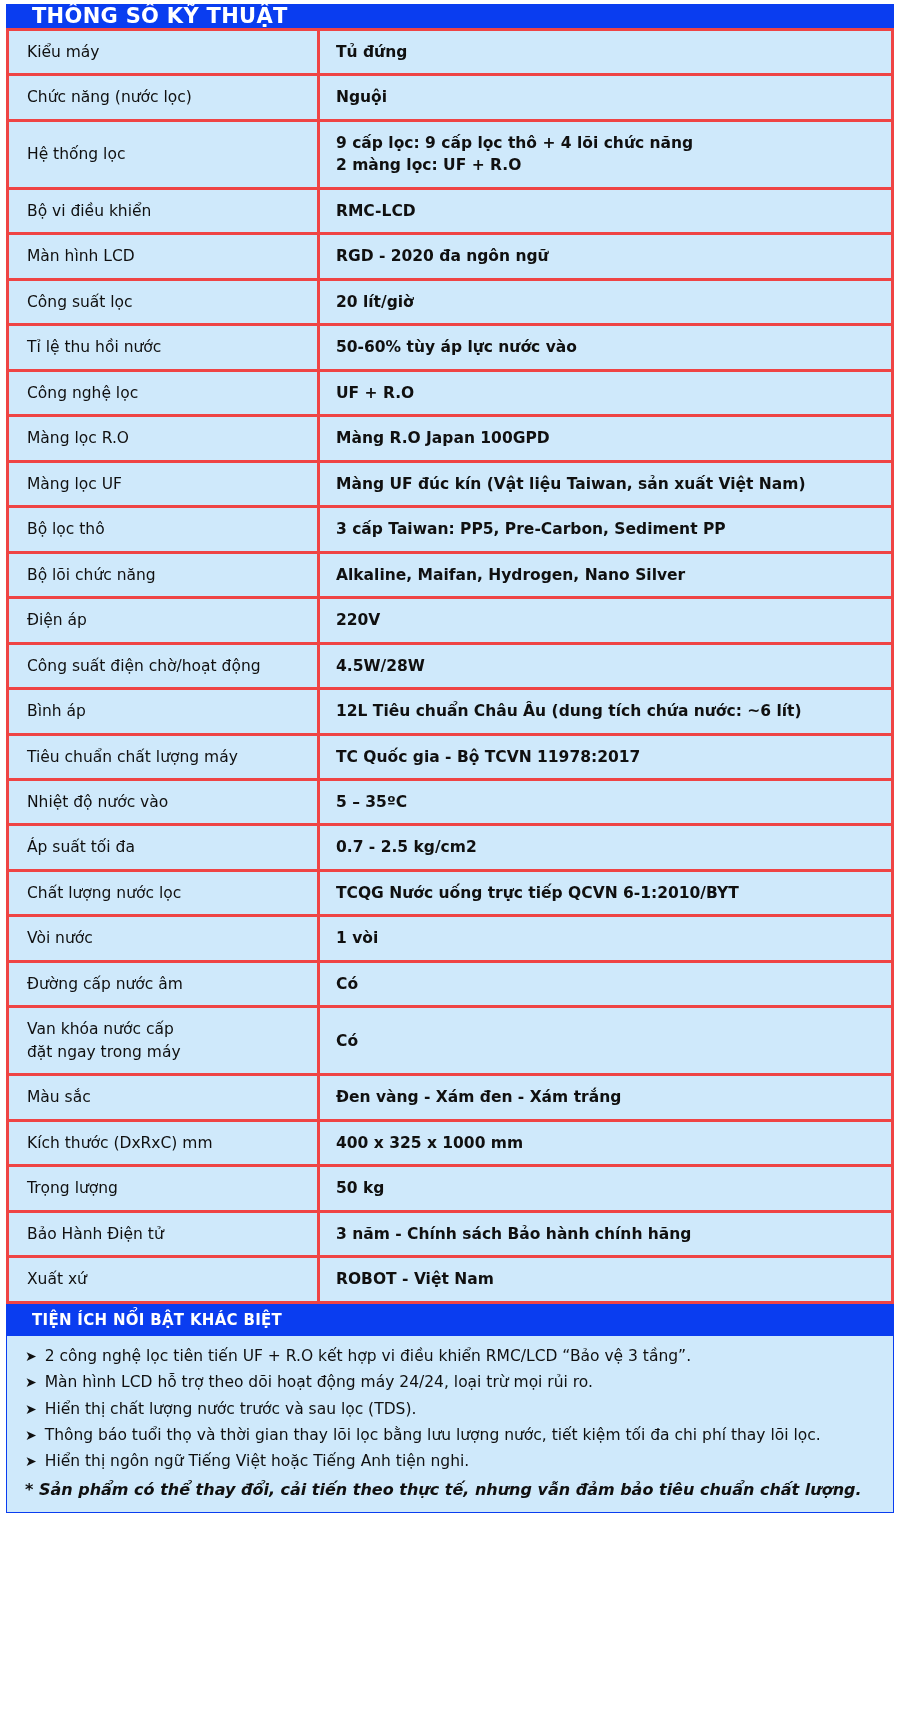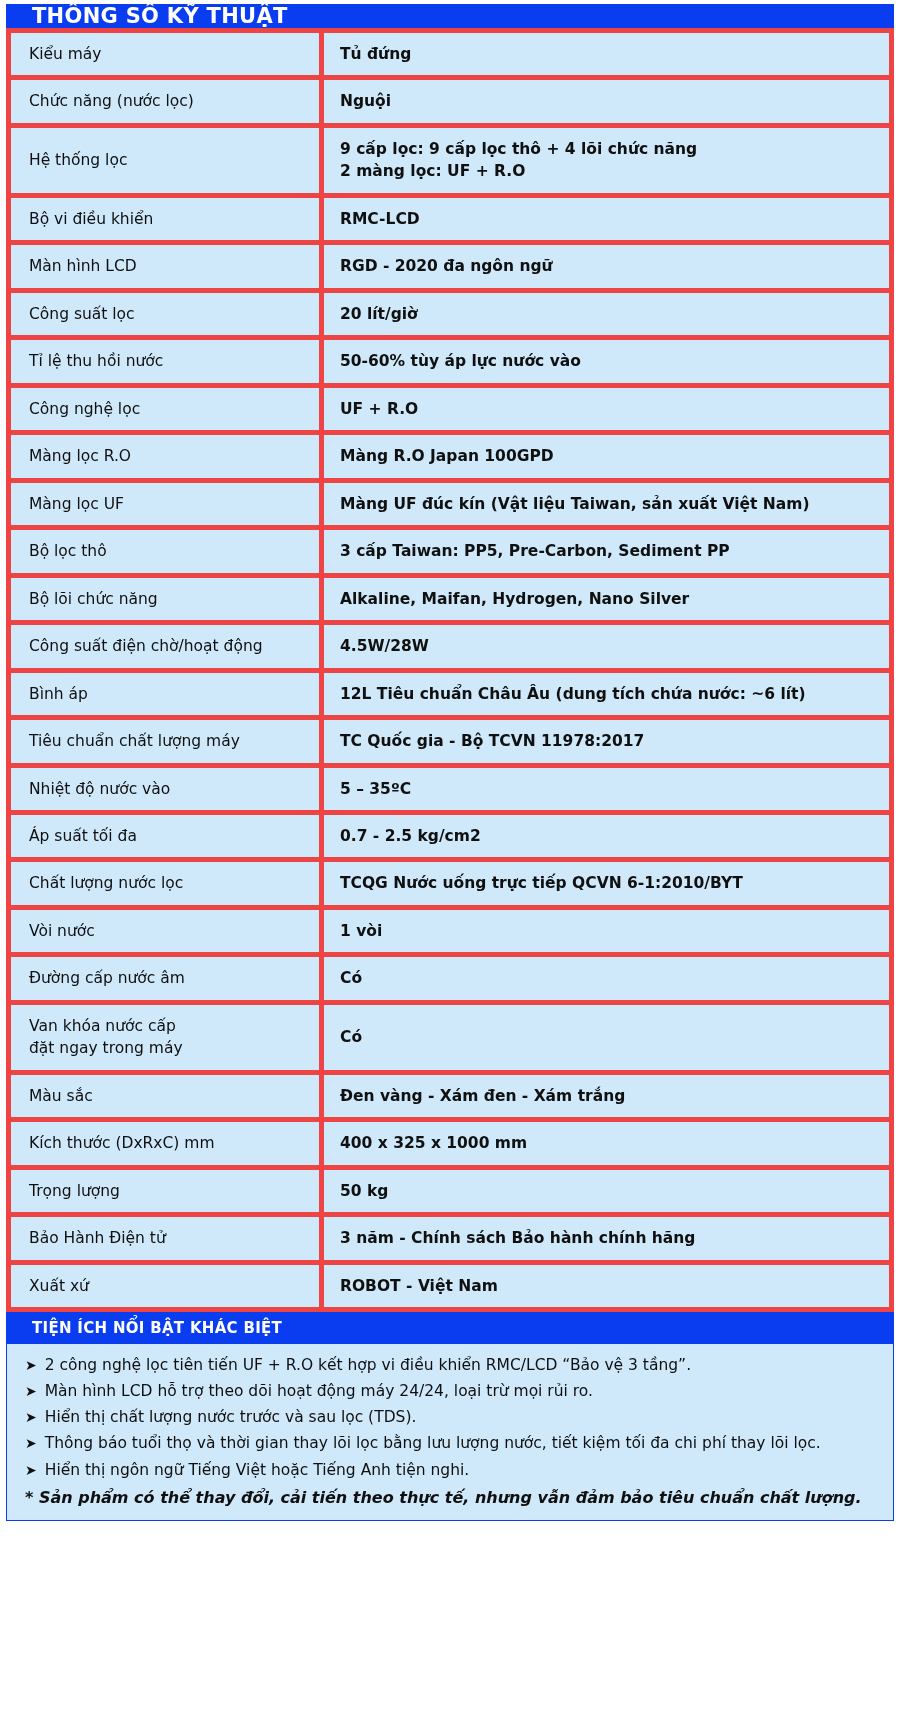--- a/index.html
+++ b/index.html
@@ -42,21 +42,21 @@
     font-size: 15px;
   }
   
   table.spec {
     width: 100%;
     border-collapse: collapse;
     table-layout: fixed;
     background: #cfe9fb;
   }
   table.spec td {
-    border: 5px solid #ef4444;
+    border: 3px solid #ef4444;
     padding: 10px 12px 10px 18px;
     font-size: 15.5px;
     color: #101010;
     vertical-align: middle;
     line-height: 1.45;
   }
   table.spec td.label {
     width: 278px;
     font-weight: normal;
   }
@@ -202,20 +202,28 @@
         <tr>
           <td class="label">
             <span class="line" style="display: block;">Bộ lõi chức năng</span>
           </td>
           <td class="value">
             <span class="line">Alkaline, Maifan, Hydrogen, Nano Silver</span>
           </td>
         </tr>
         <tr>
           <td class="label">
+            <span class="line" style="display: block;">Điện áp</span>
+          </td>
+          <td class="value">
+            <span class="line">220V</span>
+          </td>
+        </tr>
+        <tr>
+          <td class="label">
             <span class="line" style="display: block;">Công suất điện chờ/hoạt động</span>
           </td>
           <td class="value">
             <span class="line">4.5W/28W</span>
           </td>
         </tr>
         <tr>
           <td class="label">
             <span class="line" style="display: block;">Bình áp</span>
           </td>

